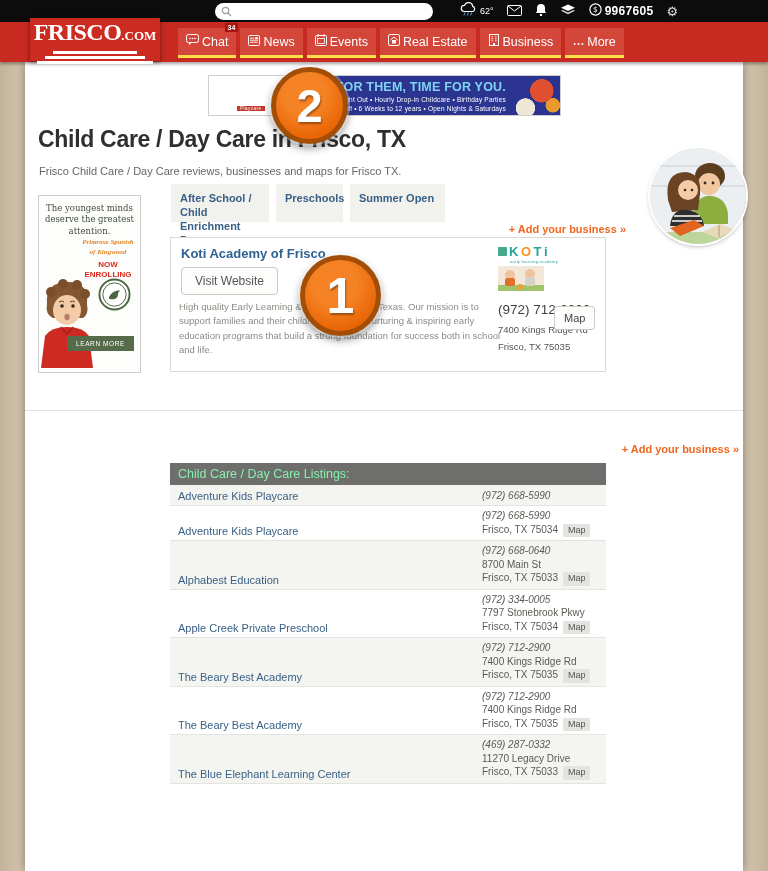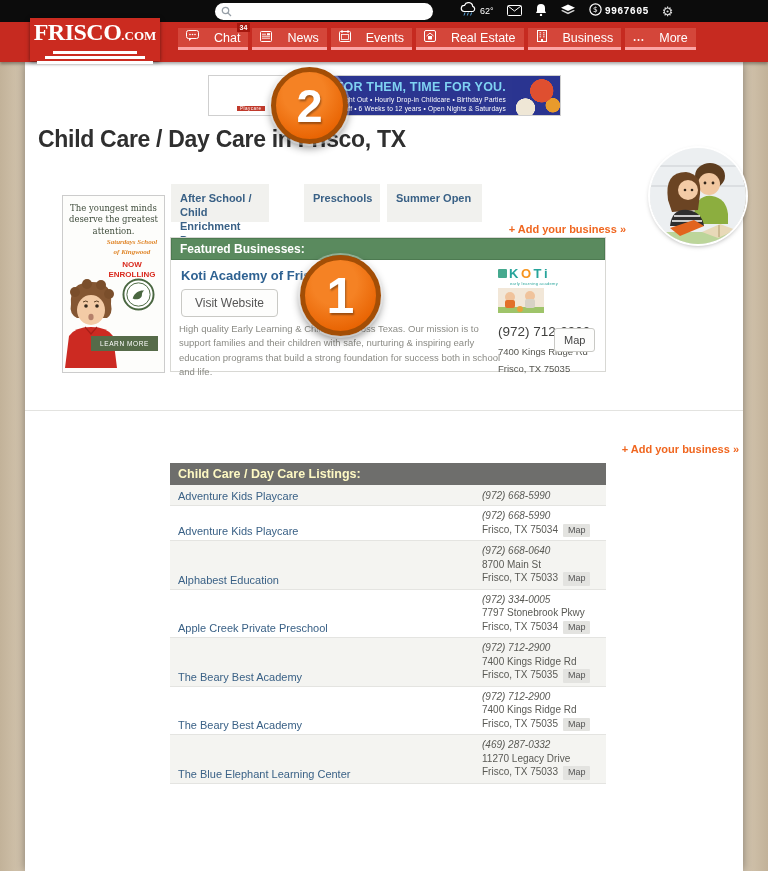--- a/index.html
+++ b/index.html
@@ -8,31 +8,31 @@
     font-family: "Liberation Sans", sans-serif;
     background: linear-gradient(90deg,#c2b299 0,#d7c9b3 28px,#ddd0bb 380px,#d7c9b3 740px,#c2b299 768px);
     position: relative; overflow: hidden;
   }
   
   .topbar { position:absolute; left:0; top:0; width:768px; height:22px; background:#0c0c0c; z-index:30; }
   .searchpill { position:absolute; left:215px; top:3px; width:218px; height:17px; background:#fff; border-radius:9px; display:flex; align-items:center; padding-left:6px; }
   .topicons { position:absolute; left:460px; top:0; height:22px; display:flex; align-items:center; gap:13px; color:#eee; }
   .topicons .grp { display:flex; align-items:center; gap:3px; }
   .temp { font-size:9px; color:#fff; }
-  .coins { font-size:10px; font-weight:bold; color:#fff; letter-spacing:.3px;font-family:Liberation Mono, monospace; }
+  .coins { font-size:12px; font-weight:bold; color:#fff; letter-spacing:.3px; }
   .gear-glyph { font-size:13px; color:#ddd; line-height:1; }
   
   .rednav { position:absolute; left:0; top:22px; width:768px; height:40px; background:#c62a20; z-index:31; box-shadow:0 2px 3px rgba(0,0,0,.35); }
   .logo { position:absolute; left:30px; top:-4px; width:130px; height:43px; background:#cb2b20; text-align:center; box-shadow:0 1px 4px rgba(0,0,0,.5); padding-top:1px; }
   .logo-text { font-family:"Liberation Serif", serif; font-weight:bold; color:#fff; font-size:24px; line-height:26px; letter-spacing:-.5px; }
   .logo-suffix { font-size:13px; letter-spacing:0; }
   .logo-stripes div { background:#fff; height:3px; margin:2px auto 0; }
   .logo-stripes .s1 { width:84px; } .logo-stripes .s2 { width:100px; } .logo-stripes .s3 { width:116px; }
   .navbtns { position:absolute; left:178px; top:6px; display:flex; gap:4px; }
-  .navbtn { position:relative; background:#d4463a; border-bottom:3px solid #fca5a5; height:22px; display:flex; align-items:center; gap:15px; padding:0 8px; color:#fff; font-size:12.5px; cursor:pointer; }
+  .navbtn { position:relative; background:#d4463a; border-bottom:3px solid #fde047; height:30px; display:flex; align-items:center; gap:3px; padding:0 8px; color:#fff; font-size:12.5px; cursor:pointer; }
   .navbadge { position:absolute; top:-5px; right:-2px; background:#a5170e; color:#fff; font-size:7px; font-weight:bold; padding:1px 3px; }
   
   .card { position:absolute; left:25px; top:62px; width:718px; height:809px; background:#fff; box-shadow:0 0 9px rgba(0,0,0,.4); z-index:10; }
   
   .banner { position:absolute; left:183px; top:13px; width:353px; height:41px; display:flex; border:1px solid #cfcfcf; cursor:pointer; }
   .b-left { position:relative; width:85px; flex:none;
     background: radial-gradient(circle at 22% 28%, #50attachment 0, transparent 0),
                 radial-gradient(circle at 20% 25%, #4a5fd0 0 11%, transparent 12%),
                 radial-gradient(circle at 72% 68%, #36407c 0 19%, transparent 20%),
                 radial-gradient(circle at 48% 12%, #6fb6e8 0 8%, transparent 9%),
@@ -46,26 +46,26 @@
     background: radial-gradient(circle at 62% 38%, #df4f30 0 30%, transparent 31%),
                 radial-gradient(circle at 28% 82%, #efe7d6 0 20%, transparent 21%),
                 radial-gradient(circle at 85% 75%, #e89b2c 0 14%, transparent 15%),
                 #2a3490; }
   
   .pgtitle { position:absolute; left:13px; top:64px; font-size:23px; font-weight:bold; color:#2f2f2f; letter-spacing:-.3px; }
   .pgsub { position:absolute; left:14px; top:103px; font-size:11px; color:#666; }
   
   .tabs { position:absolute; left:146px; top:122px; display:flex; gap:7px; }
   .tab { background:#f1f1ee; color:#3a6186; font-weight:bold; font-size:11px; line-height:14px; padding:7px 9px; height:38px; cursor:pointer; }
-  .tab.t1 { width:98px; } .tab.t2 { width:76px;margin-left:28px; } .tab.t3 { width:95px; }
+  .tab.t1 { width:98px; } .tab.t2 { width:67px; } .tab.t3 { width:95px; }
   .addbiz { position:absolute; color:#f0661f; font-weight:bold; font-size:11px; text-align:right; cursor:pointer; }
   .addbiz1 { left:146px; top:161px; width:455px; }
   .addbiz2 { left:200px; top:381px; width:514px; }
   
-  .sidead { position:absolute; left:13px; top:133px; width:103px; height:178px; border:1px solid #ccc; background:#fdfdfb; overflow:hidden; cursor:pointer;margin-left:24px; }
+  .sidead { position:absolute; left:13px; top:133px; width:103px; height:178px; border:1px solid #ccc; background:#fdfdfb; overflow:hidden; cursor:pointer; }
   .sa-headline { font-family:"DejaVu Serif", serif; font-size:8.5px; color:#3f4c3b; text-align:center; padding:7px 4px 0; line-height:1.35; }
   .sa-school { position:absolute; right:3px; top:42px; width:58px; text-align:center; color:#e0872b; font-family:"Liberation Serif",serif; font-style:italic; font-weight:bold; font-size:7px; line-height:1.4; }
   .sa-enroll { position:absolute; right:3px; top:64px; width:58px; text-align:center; color:#d92b1f; font-weight:bold; font-size:8px; line-height:1.25; }
   .sa-logo { position:absolute; right:9px; top:82px; }
   .sa-cta { position:absolute; right:6px; top:140px; background:#566b49; color:#fff; font-size:6.5px; letter-spacing:.6px; padding:4px 9px; cursor:pointer; }
   .sa-boy { position:absolute; left:0; bottom:0; }
   
   .featured { position:absolute; left:145px; top:175px; width:436px; height:135px; border:1px solid #d8d8d4; background:#fff; }
   .f-header { background:#5a8a5e; border:1px solid #4d7a51; color:#fff; font-weight:bold; font-size:12px; padding:3px 8px; }
   .f-body { position:relative; height:112px; }
@@ -77,21 +77,21 @@
   .koti-sq { display:inline-block; width:9px; height:9px; background:#45a98e; border-radius:1px; }
   .koti-k,.koti-t,.koti-i { color:#27a49b; } .koti-o { color:#f7941e; }
   .koti-sub { font-size:4px; color:#27a49b; letter-spacing:.3px; margin:0 0 2px 12px; }
   .f-phone { font-size:13.5px; color:#3f3f3d; margin-top:7px; }
   .f-addr1 { font-size:9.5px; color:#55554f; margin-top:7px; }
   .f-addr2 { font-size:9.5px; color:#55554f; margin-top:6px; }
   .f-map { position:absolute; left:383px; top:68px; background:#fdfdfc; border:1px solid #c9c9c5; border-radius:3px; padding:5px 9px; font-size:11px; color:#444; cursor:pointer; }
   .divider { position:absolute; left:0; top:348px; width:718px; height:1px; background:#e3e3e0; }
   
   .listings { position:absolute; left:145px; top:401px; width:436px; }
-  .l-header { background:#6e6e6c; color:#fef9c3; font-weight:bold; font-size:12.5px; padding:4px 8px; }
+  .l-header { background:#6e6e6c; color:#86efac; font-weight:normal; font-size:12.5px; padding:4px 8px; }
   .lrow { display:flex; align-items:flex-end; padding:3px 0 3px 8px; border-bottom:1px solid #e4e4e1; background:#fff; }
   .lrow:nth-child(even) { background:#f4f4f1; }
   .lname { flex:1; font-size:11px; color:#3a6186; padding-top:2px; cursor:pointer; }
   .lright { width:124px; flex:none; font-size:10px; color:#5a5a55; line-height:13.5px; }
   .lphone { font-size:10px;font-style:italic; }
   .mapchip { display:inline-block; background:#e3e3e0; color:#555; font-size:9px; padding:0 5px; margin-left:5px; border-radius:1px; cursor:pointer; }
   
   .kidscircle { position:absolute; left:650px; top:148px; width:96px; height:96px; border-radius:50%; overflow:hidden; z-index:40; box-shadow:0 0 0 2px #fff, 0 2px 5px rgba(0,0,0,.35); }
   
   .marker { position:absolute; border-radius:50%; background:radial-gradient(circle at 42% 32%, #f58224 0 35%, #e96504 75%, #dd5c02 100%);
@@ -238,20 +238,21 @@
     </div>
     <div class="b-mid">
       <div class="b-headline">TIME FOR THEM, TIME FOR YOU.</div>
       <div class="b-line">Parents Night Out • Hourly Drop-in Childcare • Birthday Parties</div>
       <div class="b-line">Caring Staff  •  6 Weeks to 12 years  •  Open Nights &amp; Saturdays</div>
     </div>
     <div class="b-right"></div>
   </div>
 
   <div class="pgtitle">Child Care / Day Care in Frisco, TX</div>
+  <div class="pgsub">Frisco Child Care / Day Care reviews, businesses and maps for Frisco TX.</div>
 
   <div class="tabs">
     <div class="tab t1">After School / Child Enrichment Programs</div>
     <div class="tab t2">Preschools</div>
     <div class="tab t3">Summer Open</div>
   </div>
 
   <div class="addbiz addbiz1">+ Add your business »</div>
 
   <div class="sidead">
@@ -266,39 +267,38 @@
         <ellipse cx="28" cy="34" rx="14" ry="15" fill="#f3cba6"></ellipse>
         <circle cx="23" cy="30" r="1.8" fill="#34281c"></circle>
           <circle cx="34" cy="30" r="1.8" fill="#34281c"></circle>
         <path d="M20 26q3-2 5 0M31 26q3-2 5 0" stroke="#5d4125" stroke-width="1" fill="none"></path>
         <ellipse cx="28" cy="41" rx="2.6" ry="3.2" fill="#b5806a"></ellipse>
         <path d="M2 92 L6 60 Q12 51 28 51 Q44 51 50 60 L54 92 Z" fill="#cc2a22"></path>
         <path d="M22 51 L28 58 34 51" fill="none" stroke="#a81f18" stroke-width="1.2"></path>
       </svg>
     </div>
     <div class="sa-school">
-      <div>Saturdays School</div>
+      <div>Primrose Spanish</div>
       <div>of Kingwood</div>
     </div>
     <div class="sa-enroll">
       <div>NOW</div>
       <div>ENROLLING</div>
     </div>
     <div class="sa-logo">
       <svg width="33" height="33" viewBox="0 0 34 34">
           <circle cx="17" cy="17" r="15.5" fill="#fff" stroke="#4a6741" stroke-width="2"></circle>
           <circle cx="17" cy="17" r="12" fill="none" stroke="#4a6741" stroke-width="1"></circle>
           <path d="M11 21c2-7 9-9 12-8-1.5 1-2.5 2.5-2.5 4.5 0 3.5-5 6-9.5 3.5Z" fill="#4a6741"></path>
         </svg>
     </div>
     <div class="sa-cta">LEARN MORE</div>
   </div>
 
   <div class="featured">
-    <div class="f-header">Featured Businesses:</div>
     <div class="f-body">
       <div class="f-name">Koti Academy of Frisco</div>
       <div class="f-visit">Visit Website</div>
       <div class="f-desc">High quality Early Learning &amp; Childcare Across Texas. Our mission is to support families and their children with safe, nurturing &amp; inspiring early education programs that build a strong foundation for success both in school and life.</div>
       <div class="f-right">
         <div class="koti-line">
           <span class="koti-sq"></span>
             <span class="koti-k">K</span>
             <span class="koti-o">O</span>
             <span class="koti-t">T</span>

